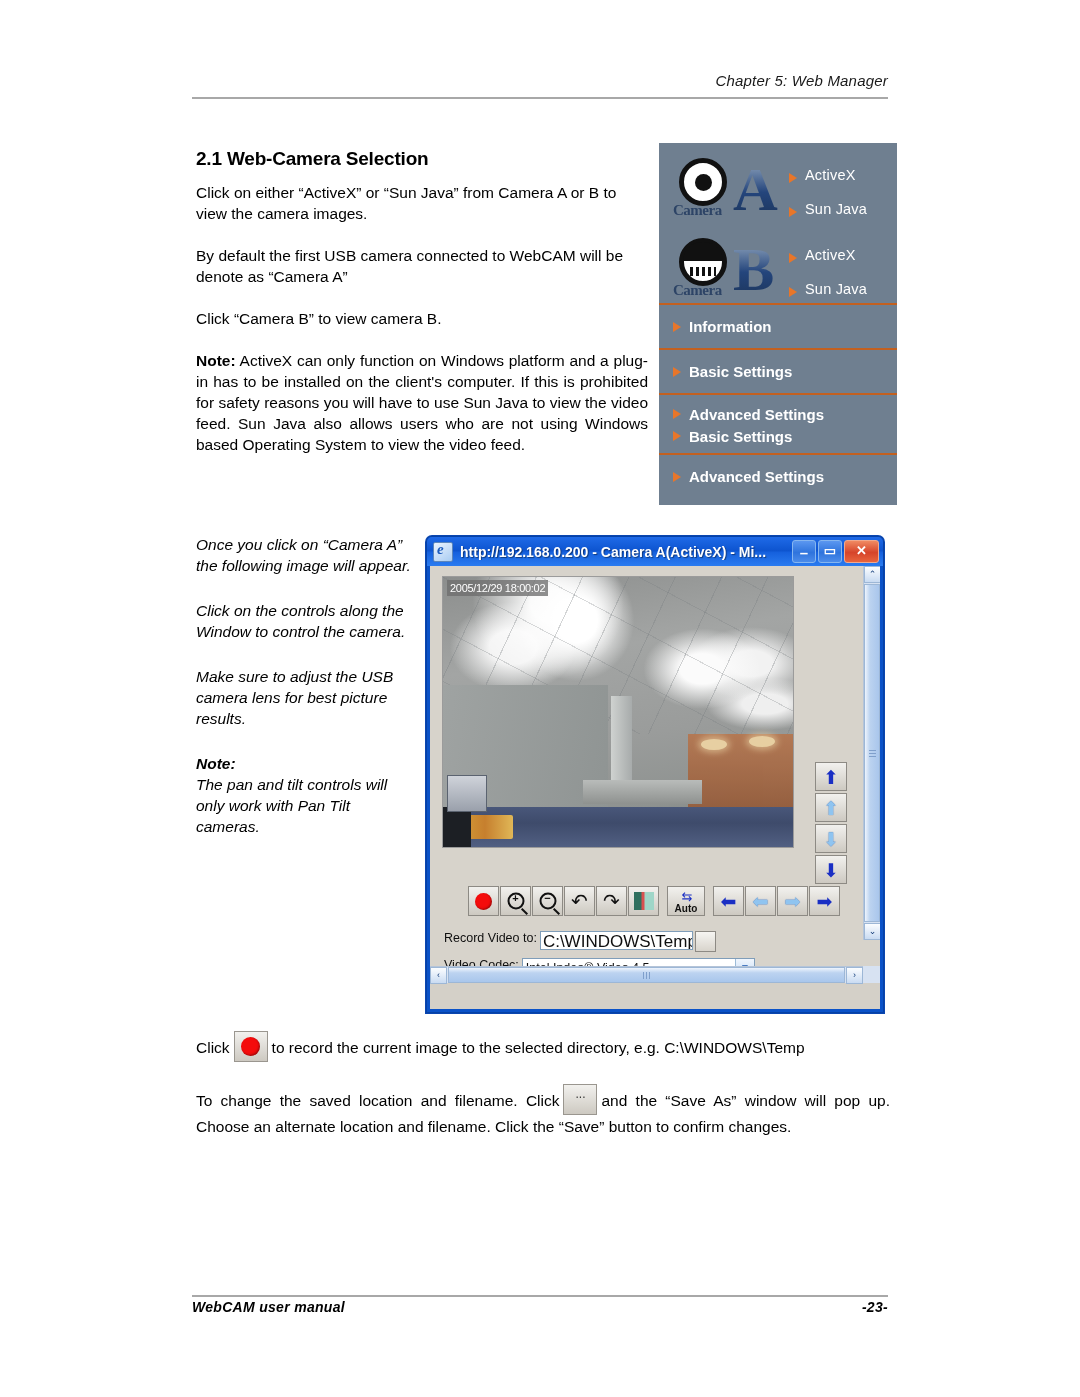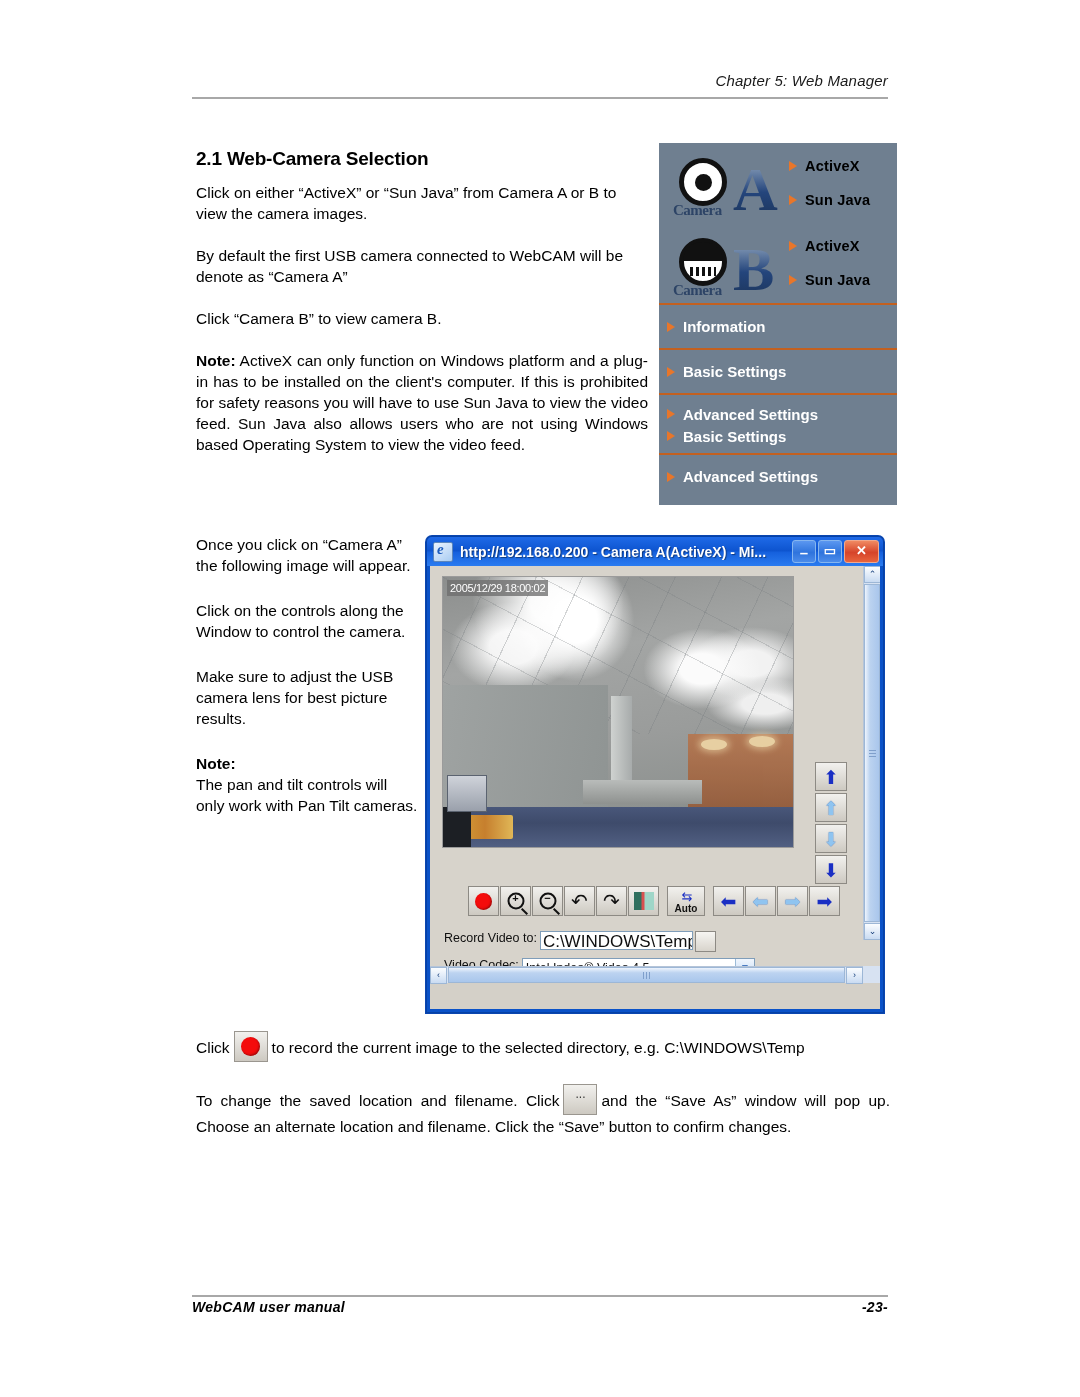--- a/index.html
+++ b/index.html
@@ -151,65 +151,66 @@
     background-clip: text;
     color: transparent;
   }
   .cam-links {
     position: absolute;
     left: 130px;
     top: 6px;
   }
   .menu-link {
     display: flex;
-    align-items: center;
+    align-items: flex-end;
     height: 34px;
-    color: #000000;
+    color: #ffffff;
     font-size: 14.5px;
-    font-weight: bold;
+    font-weight: normal;
     letter-spacing: 0.2px;
   }
   .arrow {
     width: 0;
     height: 0;
     border-left: 8px solid #e8762a;
     border-top: 5.5px solid transparent;
     border-bottom: 5.5px solid transparent;
     margin-right: 8px;
     flex: 0 0 auto;
   }
   .menu-divider {
     height: 2px;
     background: #c3601f;
     margin: 0;
   }
   .menu-row {
     display: flex;
     align-items: center;
     height: 43px;
-    padding-left: 8px;
+    padding-left: 14px;
     color: #ffffff;
     font-size: 15px;
     font-weight: bold;
   }
   .menu-row.tight {
     height: 22px;
   }
   .menu-group {
     padding: 8px 0 6px 0;
   }
 
   
   #mid-col {
     position: absolute;
     left: 196px;
     top: 534px;
     width: 222px;
     font-size: 15.5px;
     line-height: 21px;
+    font-style: italic;
   }
   #mid-col p {
     margin: 0 0 24px 0;
   }
   #mid-col .bold {
     font-weight: bold;
   }
 
   
   #ie-window {

